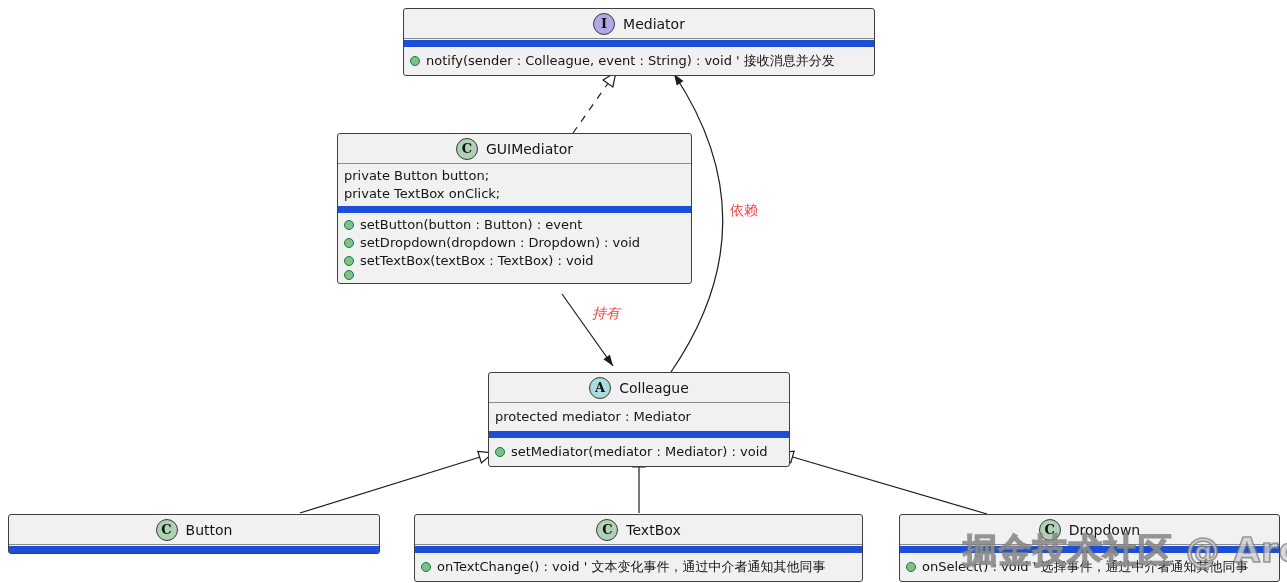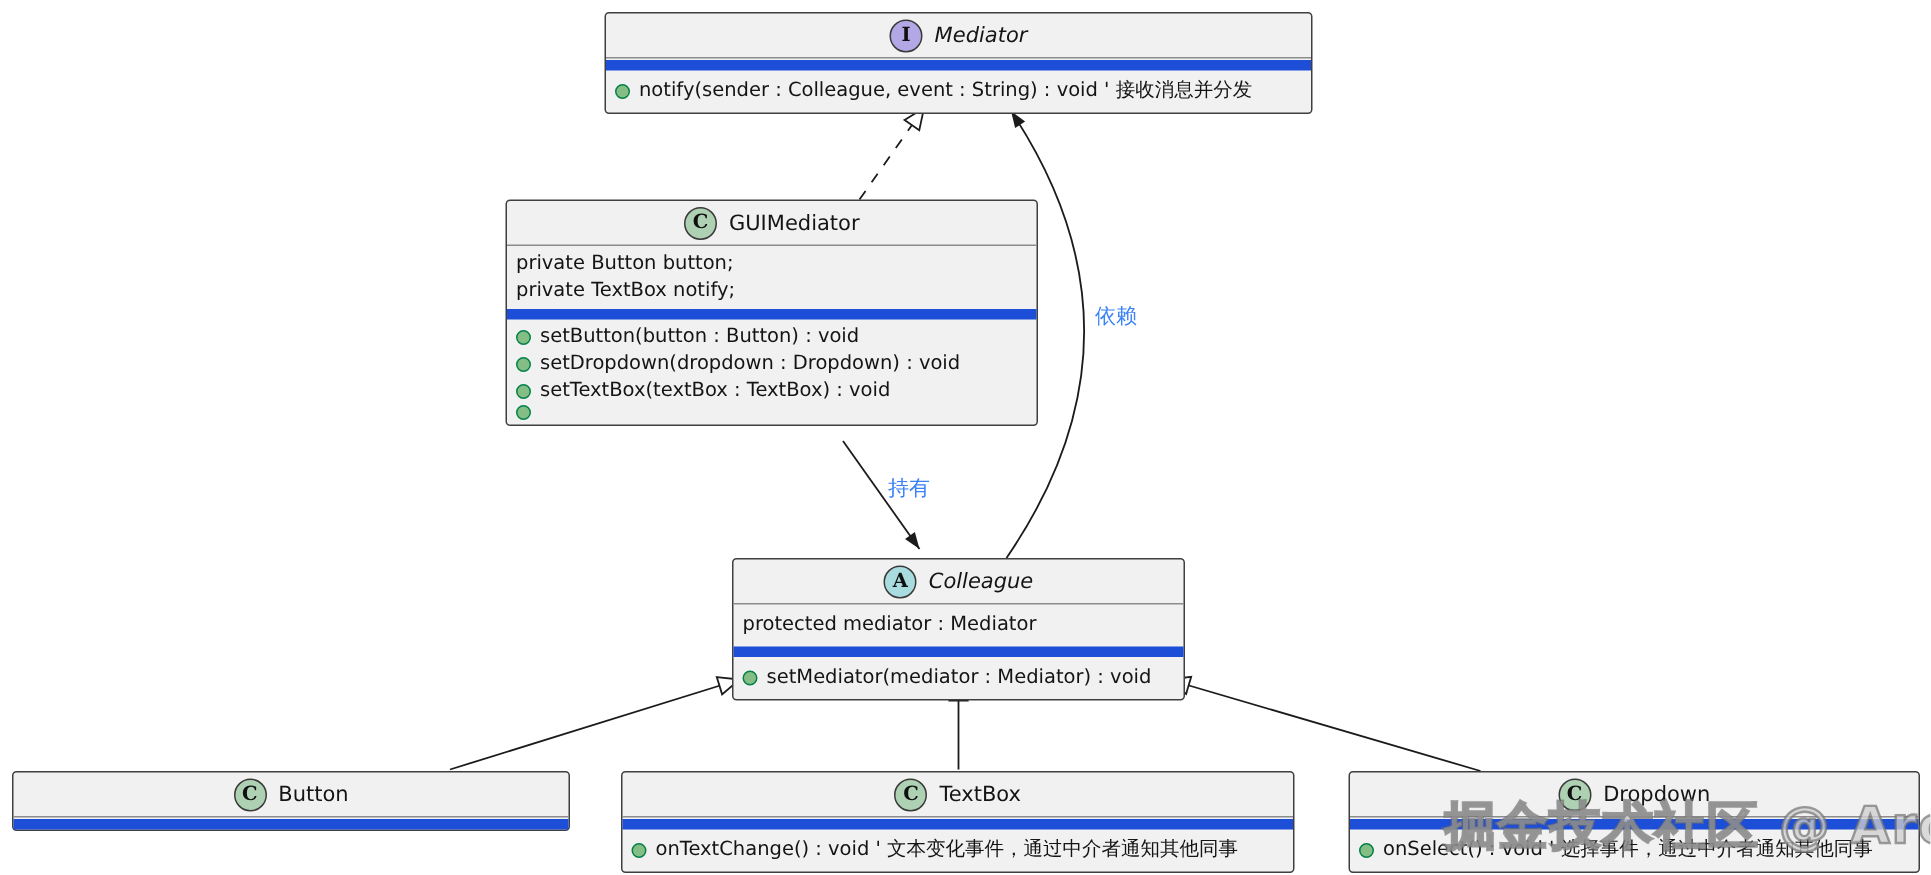--- a/index.html
+++ b/index.html
@@ -11,21 +11,21 @@
 
   .uml-class{
     position:absolute;background:#F1F1F1;border:1.5px solid #3f3f3f;border-radius:3px;
     box-sizing:border-box;font-size:13px;
   }
   .uml-title{
     display:flex;align-items:center;justify-content:center;gap:8px;height:29px;
     border-bottom:1px solid #8c8c8c;font-size:14px;
   }
   .uml-title .cname{white-space:nowrap;}
-  .italic{font-style:italic;}
+  .italic{}
   .circ{
     width:20px;height:20px;border-radius:50%;flex:0 0 20px;
     display:flex;align-items:center;justify-content:center;
     font-family:"DejaVu Serif","Liberation Serif",serif;font-weight:bold;font-size:13px;
     border:1px solid #3a3a3a;color:#101010;
   }
   .circ.interface{background:#B4A7E5;}
   .circ.class{background:#ADD1B2;}
   .circ.abstract{background:#A9DCDF;}
 
@@ -34,21 +34,21 @@
   .uml-fields .field{line-height:18px;white-space:nowrap;}
   .uml-methods{padding:3px 6px;box-sizing:border-box;}
   .method{display:flex;align-items:center;line-height:18px;white-space:nowrap;}
   .dot{
     width:8px;height:8px;border-radius:50%;background:#84BE84;border:1px solid #038048;
     margin-right:6px;flex:0 0 8px;
   }
   .single .method,.single .field{line-height:22px;}
 
   .edge-label{
-    position:absolute;font-size:14px;color:#3b82f6;white-space:nowrap;text-align:center;
+    position:absolute;font-size:14px;color:#ef4444;white-space:nowrap;text-align:center;
   }
   .watermark{
     position:absolute;left:963px;top:528px;width:324px;
     font-size:34px;font-weight:bold;letter-spacing:1px;white-space:nowrap;
     color:rgba(248,248,248,0.55);
     -webkit-text-stroke:1.6px rgba(110,110,110,0.65);
     text-shadow:0 0 1px rgba(110,110,110,0.5);
   }
 </style>
 </head>
@@ -67,21 +67,21 @@
     </defs>
     <path d="M 573,133 L 616,72" stroke="#1b1b1b" stroke-width="1.2" fill="none" stroke-dasharray="7,7" marker-end="url(#mTri)"></path>
     <path d="M 671,372 Q 773,223 674,74" stroke="#1b1b1b" stroke-width="1.2" fill="none" marker-end="url(#mArrow)"></path>
     <path d="M 562,294 L 613,366" stroke="#1b1b1b" stroke-width="1.2" fill="none" marker-end="url(#mArrow)"></path>
     <path d="M 300,513 L 493,453" stroke="#1b1b1b" stroke-width="1.2" fill="none" marker-end="url(#mTri)"></path>
     <path d="M 639,513 L 639,453" stroke="#1b1b1b" stroke-width="1.2" fill="none" marker-end="url(#mTri)"></path>
     <path d="M 987,514 L 779,453" stroke="#1b1b1b" stroke-width="1.2" fill="none" marker-end="url(#mTri)"></path>
   </svg>
 
   <div class="edge-label" style="left:730px;top:202px;">依赖</div>
-  <div class="edge-label" style="left:592px;top:317px;">持有</div>
+  <div class="edge-label" style="left:592px;top:305px;font-style:italic;">持有</div>
 
   <div class="uml-class single" style="left:403px;top:8px;width:472px;">
     <div class="uml-title">
       <span class="circ interface">I</span>
       <span class="cname italic">Mediator</span>
     </div>
     <div class="uml-fields empty"></div>
     <div class="uml-methods">
       <div class="method">
         <span class="dot"></span>
@@ -90,26 +90,26 @@
     </div>
   </div>
 
   <div class="uml-class" style="left:337px;top:133px;width:355px;">
     <div class="uml-title">
       <span class="circ class">C</span>
       <span class="cname">GUIMediator</span>
     </div>
     <div class="uml-fields">
       <div class="field">private Button button;</div>
-      <div class="field">private TextBox notify;</div>
+      <div class="field">private TextBox onClick;</div>
     </div>
     <div class="uml-methods">
       <div class="method">
         <span class="dot"></span>
-        <span>setButton(button : Button) : void</span>
+        <span>setButton(button : Button) : event</span>
       </div>
       <div class="method">
         <span class="dot"></span>
         <span>setDropdown(dropdown : Dropdown) : void</span>
       </div>
       <div class="method">
         <span class="dot"></span>
         <span>setTextBox(textBox : TextBox) : void</span>
       </div>
       <div class="method">

